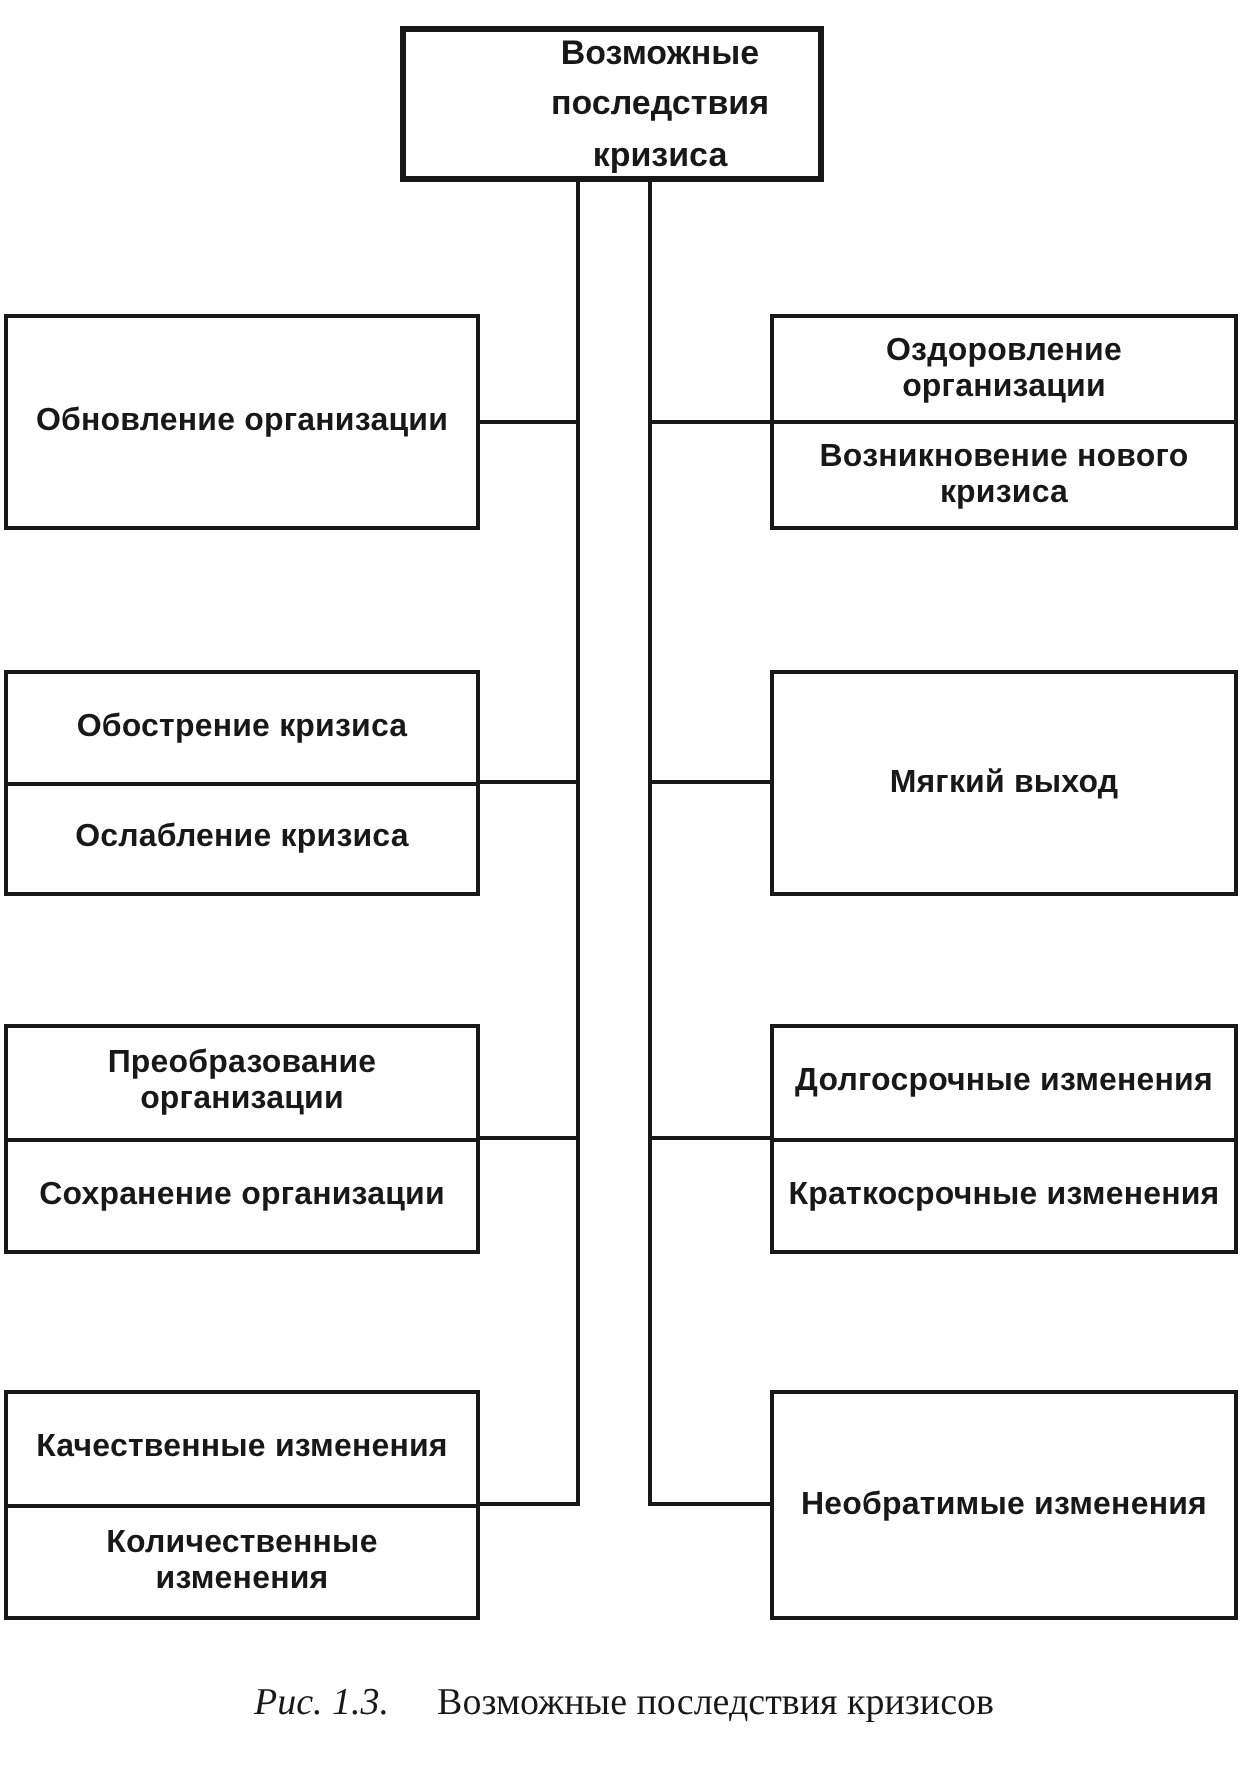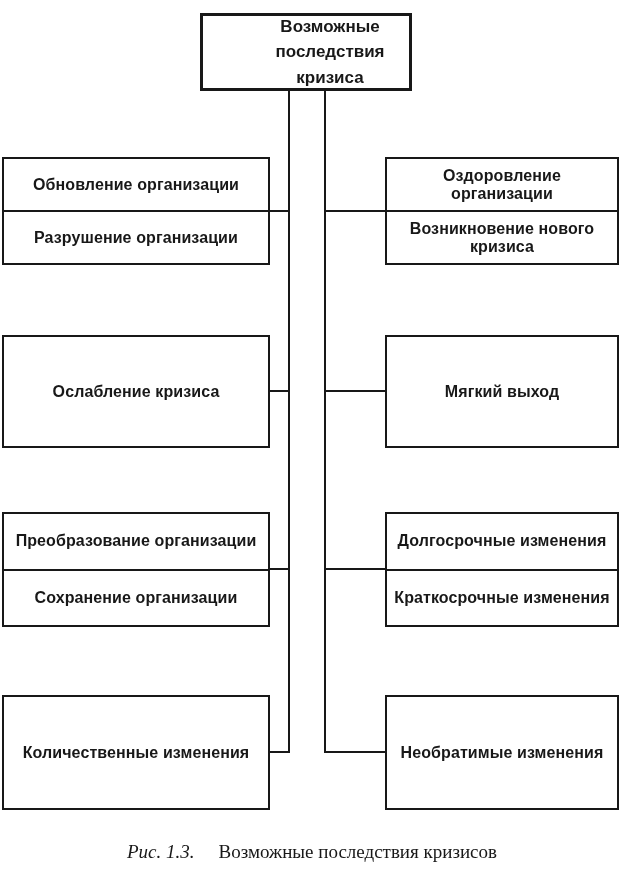--- a/index.html
+++ b/index.html
@@ -52,21 +52,21 @@
   .c-r3{top:568px;}
   .c-r4{top:751px;}
   .pairbox{
     position:absolute;
     border:2px solid var(--ink);
     box-sizing:border-box;
     background:var(--paper);
     display:flex;
     flex-direction:column;
   }
-  .pair-left{left:2px; width:268px;}
+  .pair-left{left:2px; width:238px;}
   .pair-right{left:385px; width:234px;}
   .r1{top:157px; height:108px;}
   .r2{top:335px; height:113px;}
   .r3{top:512px; height:115px;}
   .r4{top:695px; height:115px;}
   .cell{
     flex:1 1 0;
     display:flex;
     align-items:center;
     justify-content:center;
@@ -115,30 +115,31 @@
   <div class="connector conn-right c-r1"></div>
   <div class="connector conn-left  c-r2"></div>
   <div class="connector conn-right c-r2"></div>
   <div class="connector conn-left  c-r3"></div>
   <div class="connector conn-right c-r3"></div>
   <div class="connector conn-left  c-r4"></div>
   <div class="connector conn-right c-r4"></div>
 
   <div class="pairbox pair-left r1">
     <div class="cell">Обновление организации</div>
-    <div class="cell">Разрушение организации</div>
   </div>
   <div class="pairbox pair-left r2">
+    <div class="cell">Обострение кризиса</div>
     <div class="cell">Ослабление кризиса</div>
   </div>
   <div class="pairbox pair-left r3">
     <div class="cell">Преобразование организации</div>
     <div class="cell">Сохранение организации</div>
   </div>
   <div class="pairbox pair-left r4">
+    <div class="cell">Качественные изменения</div>
     <div class="cell">Количественные изменения</div>
   </div>
 
   <div class="pairbox pair-right r1">
     <div class="cell">Оздоровление организации</div>
     <div class="cell">Возникновение нового кризиса</div>
   </div>
   <div class="pairbox pair-right r2">
     <div class="cell">Мягкий выход</div>
   </div>

